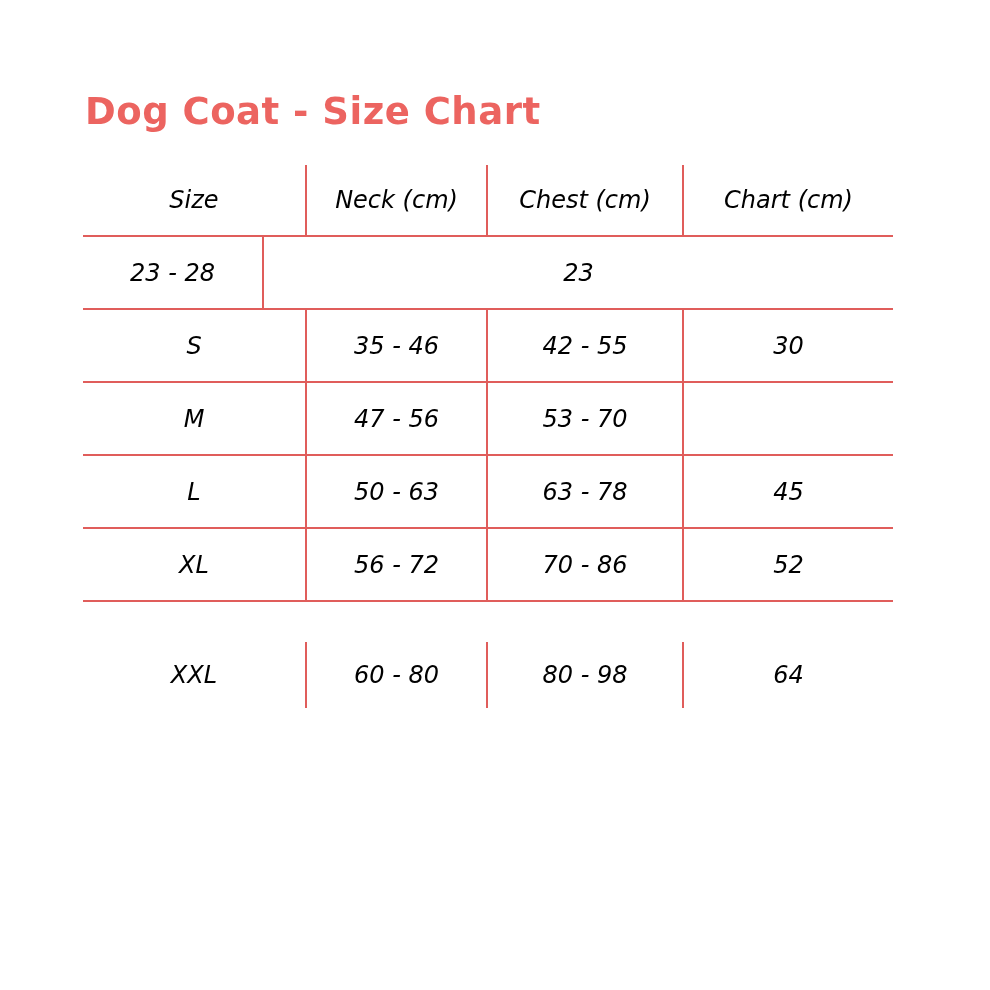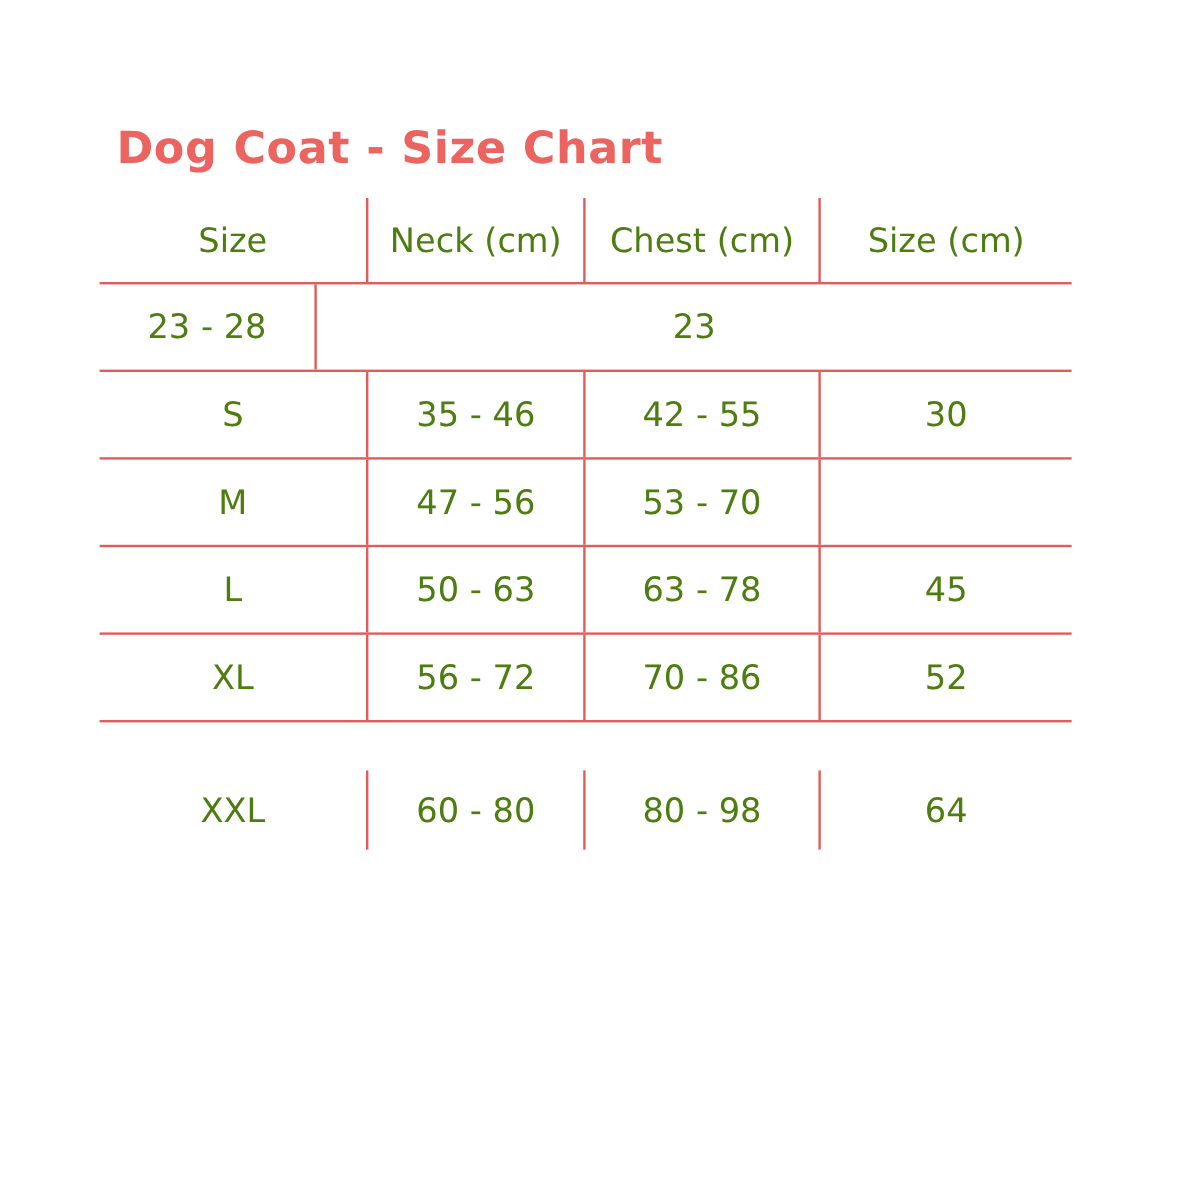--- a/index.html
+++ b/index.html
@@ -13,21 +13,21 @@
     width: 990px;
     height: 990px;
     background: #ffffff;
     overflow: hidden;
     font-family: "DejaVu Sans", "Liberation Sans", sans-serif;
   }
   .title {
     position: absolute;
     left: 85px;
     top: 90px;
-    margin: 12px;
+    margin: 0;
     font-size: 37px;
     font-weight: 700;
     letter-spacing: 0.5px;
     color: #ec6460;
   }
   .size-table {
     position: absolute;
     left: 83px;
     top: 165px;
     width: 810px;
@@ -40,43 +40,44 @@
   .row.header-row { height: 72px; }
   .row.last-row {
     height: 66px;
     border-bottom: none;
     margin-top: 40px;
   }
   .cell {
     display: flex;
     align-items: center;
     justify-content: center;
-    font-size: 28px;
-    color: #4d7c0f;
+    font-size: 24px;
+    color: #000000;
     white-space: nowrap;
+    font-style: italic;
   }
   .c0 { width: 224px; border-right: 2.5px solid #e05d5b; }
   .c1 { width: 181px; border-right: 2.5px solid #e05d5b; }
   .c2 { width: 196px; border-right: 2.5px solid #e05d5b; }
   .c3 { flex: 1; }
 </style>
 </head>
 <body>
 
 <div class="canvas">
 
   <h1 class="title">Dog Coat - Size Chart</h1>
 
   <div class="size-table">
 
     <div class="row header-row">
       <div class="cell c0">Size</div>
       <div class="cell c1">Neck (cm)</div>
       <div class="cell c2">Chest (cm)</div>
-      <div class="cell c3">Size (cm)</div>
+      <div class="cell c3">Chart (cm)</div>
     </div>
 
     <div class="row">
       <div class="cell c1">23 - 28</div>
       <div class="cell c3">23</div>
     </div>
 
     <div class="row">
       <div class="cell c0">S</div>
       <div class="cell c1">35 - 46</div>

